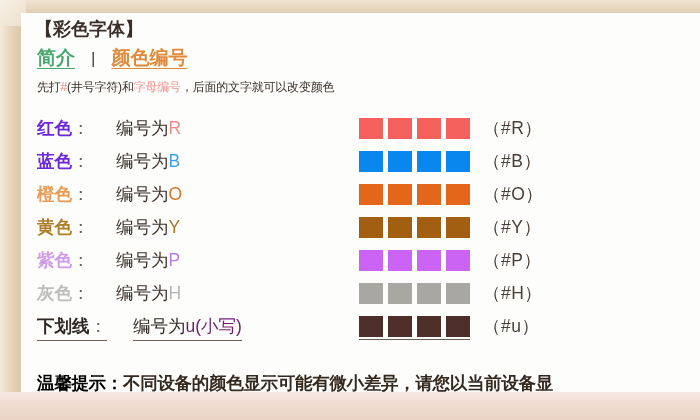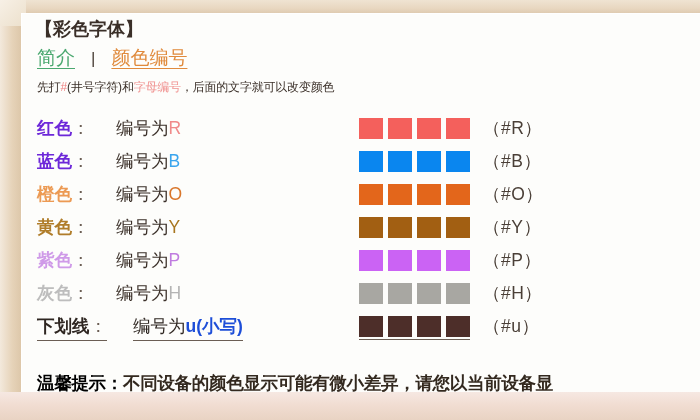--- a/index.html
+++ b/index.html
@@ -79,21 +79,21 @@
   .navrow {
     position: absolute;
     left: 16px;
     top: 32px;
     display: flex;
     align-items: baseline;
     white-space: nowrap;
   }
   .navrow .nav-link {
     font-size: 19px;
-    font-weight: normal;
+    font-weight: bold;
     text-decoration: underline;
     text-underline-offset: 4px;
     white-space: nowrap;
   }
   .navrow .nav-sep {
     font-size: 17px;
     color: #4a3f37;
     margin: 0 16px;
   }
 
@@ -286,21 +286,21 @@
             <div class="swatches">
               <span class="sw" style="background: rgb(168, 167, 162);"></span>
               <span class="sw" style="background: rgb(168, 167, 162);"></span>
               <span class="sw" style="background: rgb(168, 167, 162);"></span>
               <span class="sw" style="background: rgb(168, 167, 162);"></span>
             </div>
             <div class="paren">（#H）</div>
           </div>
           <div class="row underline-row">
             <div class="cname"><span style="color: rgb(47, 39, 34);">下划线</span><span class="colon">：</span></div>
-            <div class="codetext"><span>编号为</span><span class="letter" style="color: #1d4ed8; font-weight: bold;">u(小写)</span></div>
+            <div class="codetext"><span>编号为</span><span class="letter" style="color: #701a75;">u(小写)</span></div>
             <div class="swatches">
               <span class="sw" style="background: rgb(77, 46, 41);"></span>
               <span class="sw" style="background: rgb(77, 46, 41);"></span>
               <span class="sw" style="background: rgb(77, 46, 41);"></span>
               <span class="sw" style="background: rgb(77, 46, 41);"></span>
             </div>
             <div class="paren">（#u）</div>
           </div>
         </div>
 

